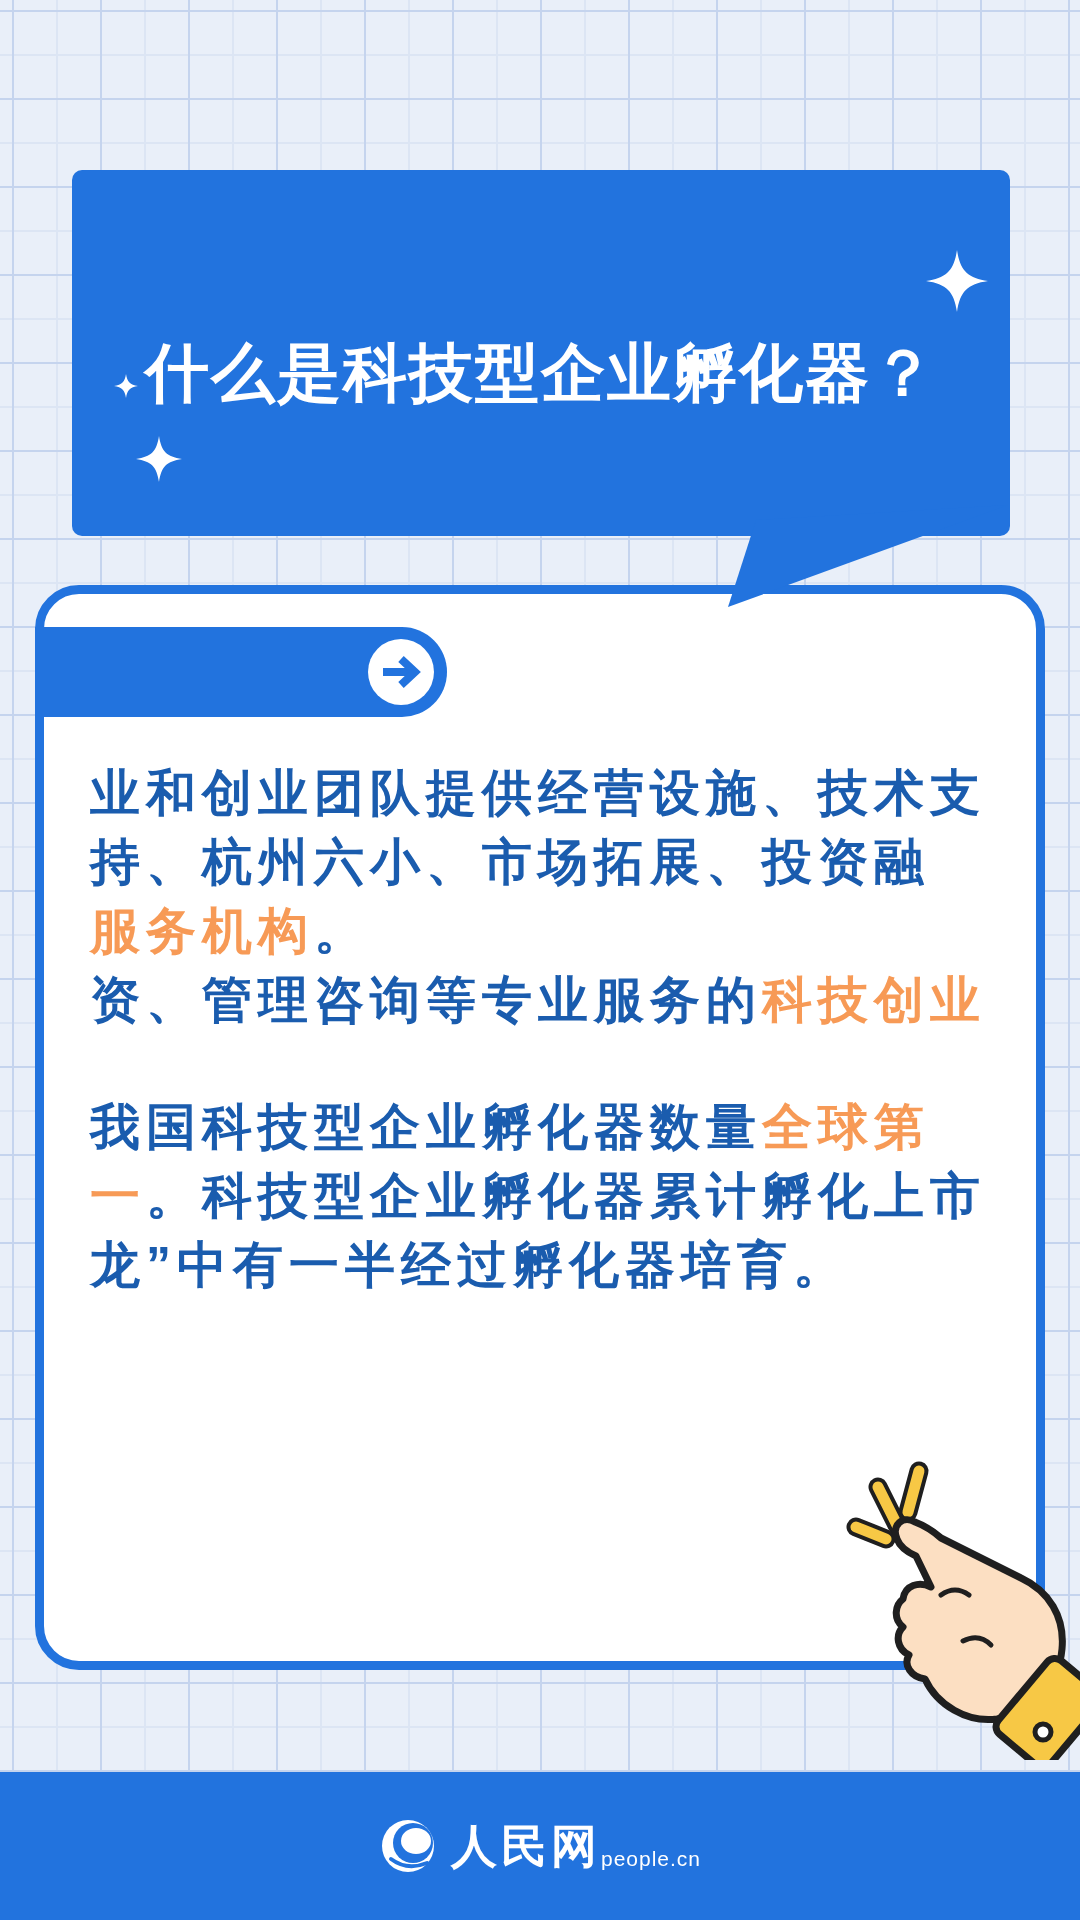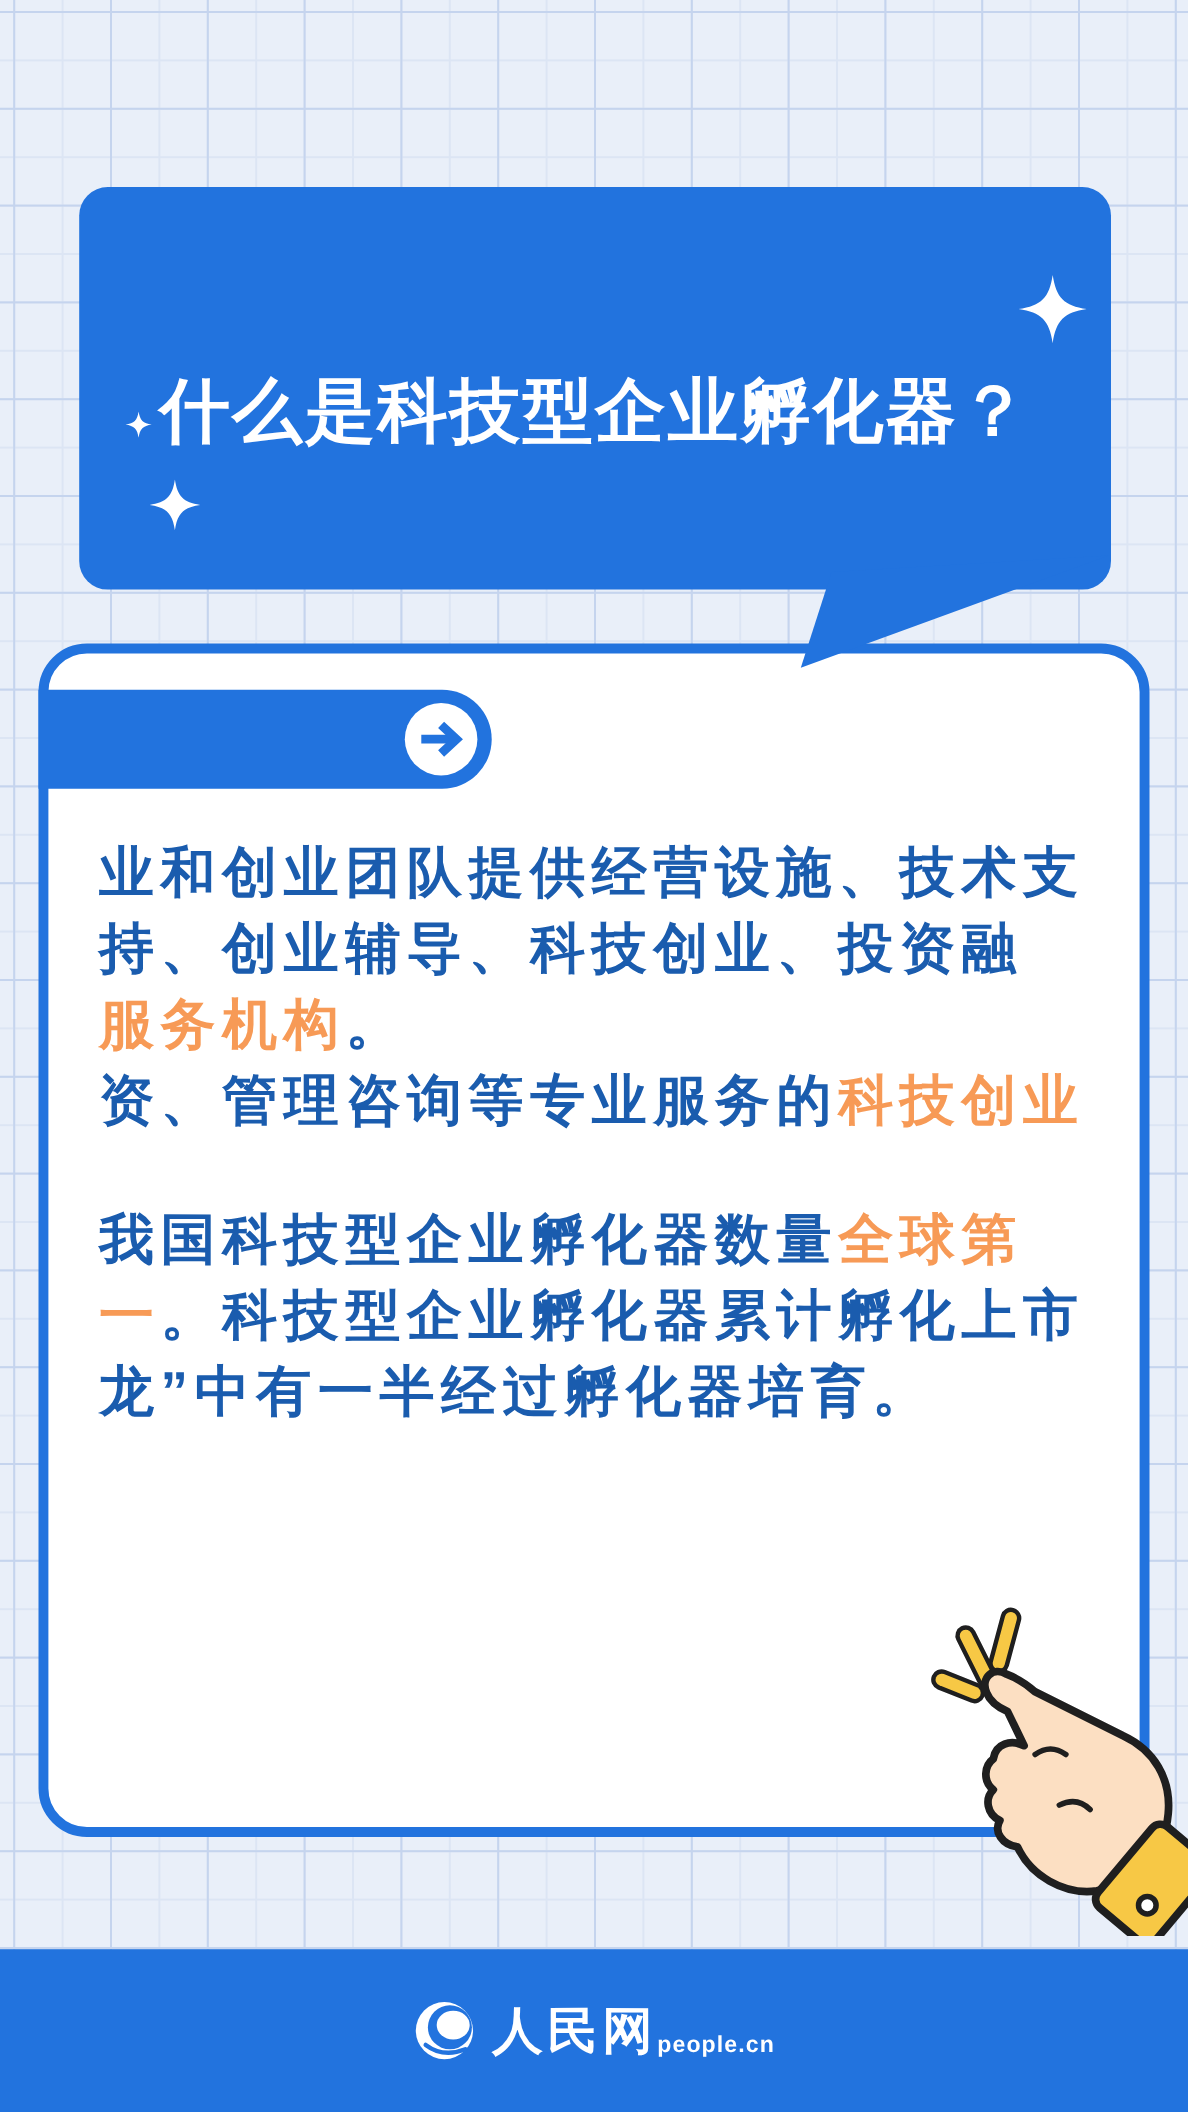--- a/index.html
+++ b/index.html
@@ -24,21 +24,21 @@
       linear-gradient(var(--grid-dark) 2px, transparent 2px),
       linear-gradient(90deg, var(--grid-dark) 2px, transparent 2px),
       linear-gradient(var(--grid-light) 2px, transparent 2px),
       linear-gradient(90deg, var(--grid-light) 2px, transparent 2px);
     background-size:88px 88px,88px 88px,44px 44px,44px 44px;
     background-position:10px 10px,12px 0,10px 10px,12px 0;
   }
   
   .bubble{
     position:absolute;left:72px;top:170px;width:938px;height:366px;
-    background:var(--blue);border-radius:26px;z-index:2;
+    background:var(--blue);border-radius:10px;z-index:2;
   }
   .bubble-title{
     position:absolute;left:0;top:168px;width:100%;
     text-align:center;color:#ffffff;
     font-size:64px;font-weight:900;line-height:70px;letter-spacing:2px;
   }
   .bubble-tail{position:absolute;left:0;top:0;z-index:3;}
   .sparkle{position:absolute;z-index:4;}
   
   .card{
@@ -70,21 +70,21 @@
   .hand{position:absolute;left:845px;top:1445px;z-index:5;}
   
   .footer{
     position:absolute;left:0;top:1772px;width:1080px;height:148px;
     background:var(--blue);z-index:0;
     display:flex;align-items:center;justify-content:center;
   }
   .brand{display:flex;align-items:center;gap:10px;}
   .brand-text{display:flex;flex-direction:row;align-items:flex-end;}
   .brand-name{color:#ffffff;font-size:46px;font-weight:700;line-height:48px;letter-spacing:4px;}
-  .brand-sub{color:#ffffff;font-size:21px;font-weight:700;line-height:22px;letter-spacing:1px;}
+  .brand-sub{color:#ffffff;font-size:21px;font-weight:400;line-height:22px;letter-spacing:1px;}
 </style>
 </head>
 <body>
 
 <div class="bubble">
   <div class="bubble-title">什么是科技型企业孵化器？</div>
 </div>
 
 <svg class="bubble-tail" width="1080" height="700" viewBox="0 0 1080 700">
   <polygon points="756,520 728,607 1008,505" fill="#2273DE"></polygon>
@@ -107,21 +107,21 @@
         <line x1="2" y1="17" x2="32" y2="17" stroke="#2273DE" stroke-width="8"></line>
         <polyline points="20,4 34,17 20,30" fill="none" stroke="#2273DE" stroke-width="8" stroke-linejoin="miter"></polyline>
       </svg>
     </div>
   </div>
 </div>
 
 <div class="body-text">
     <div class="para">
       <div class="text-line"><span class="seg-blue">业和创业团队提供经营设施、技术支</span></div>
-      <div class="text-line"><span class="seg-blue">持、创业辅导、科技创业、投资融</span></div>
+      <div class="text-line"><span class="seg-blue">持、杭州六小、市场拓展、投资融</span></div>
       <div class="text-line"><span class="seg-orange">服务机构</span><span class="seg-blue">。</span></div>
       <div class="text-line"><span class="seg-blue">资、管理咨询等专业服务的</span><span class="seg-orange">科技创业</span></div>
     </div>
     <div class="para para-gap">
       <div class="text-line"><span class="seg-blue">我国科技型企业孵化器数量</span><span class="seg-orange">全球第</span></div>
       <div class="text-line"><span class="seg-orange">一</span><span class="seg-blue">。科技型企业孵化器累计孵化上市</span></div>
       <div class="text-line"><span class="seg-blue">龙”中有一半经过孵化器培育。</span></div>
     </div>
   </div>
 

